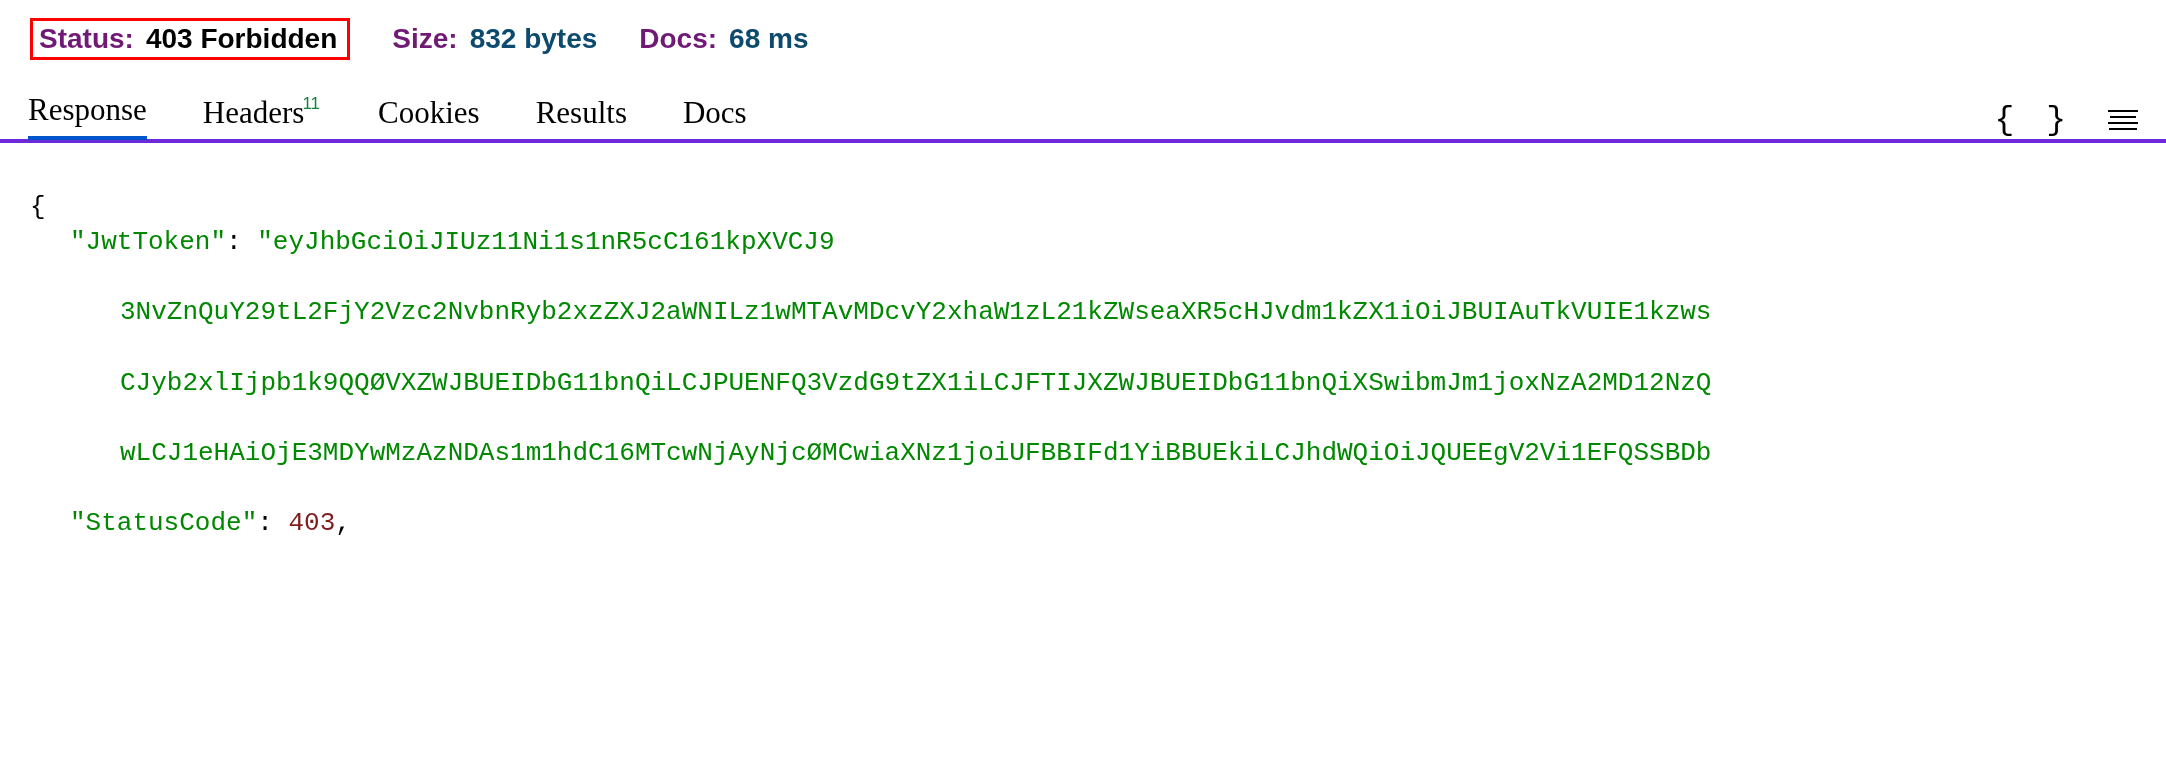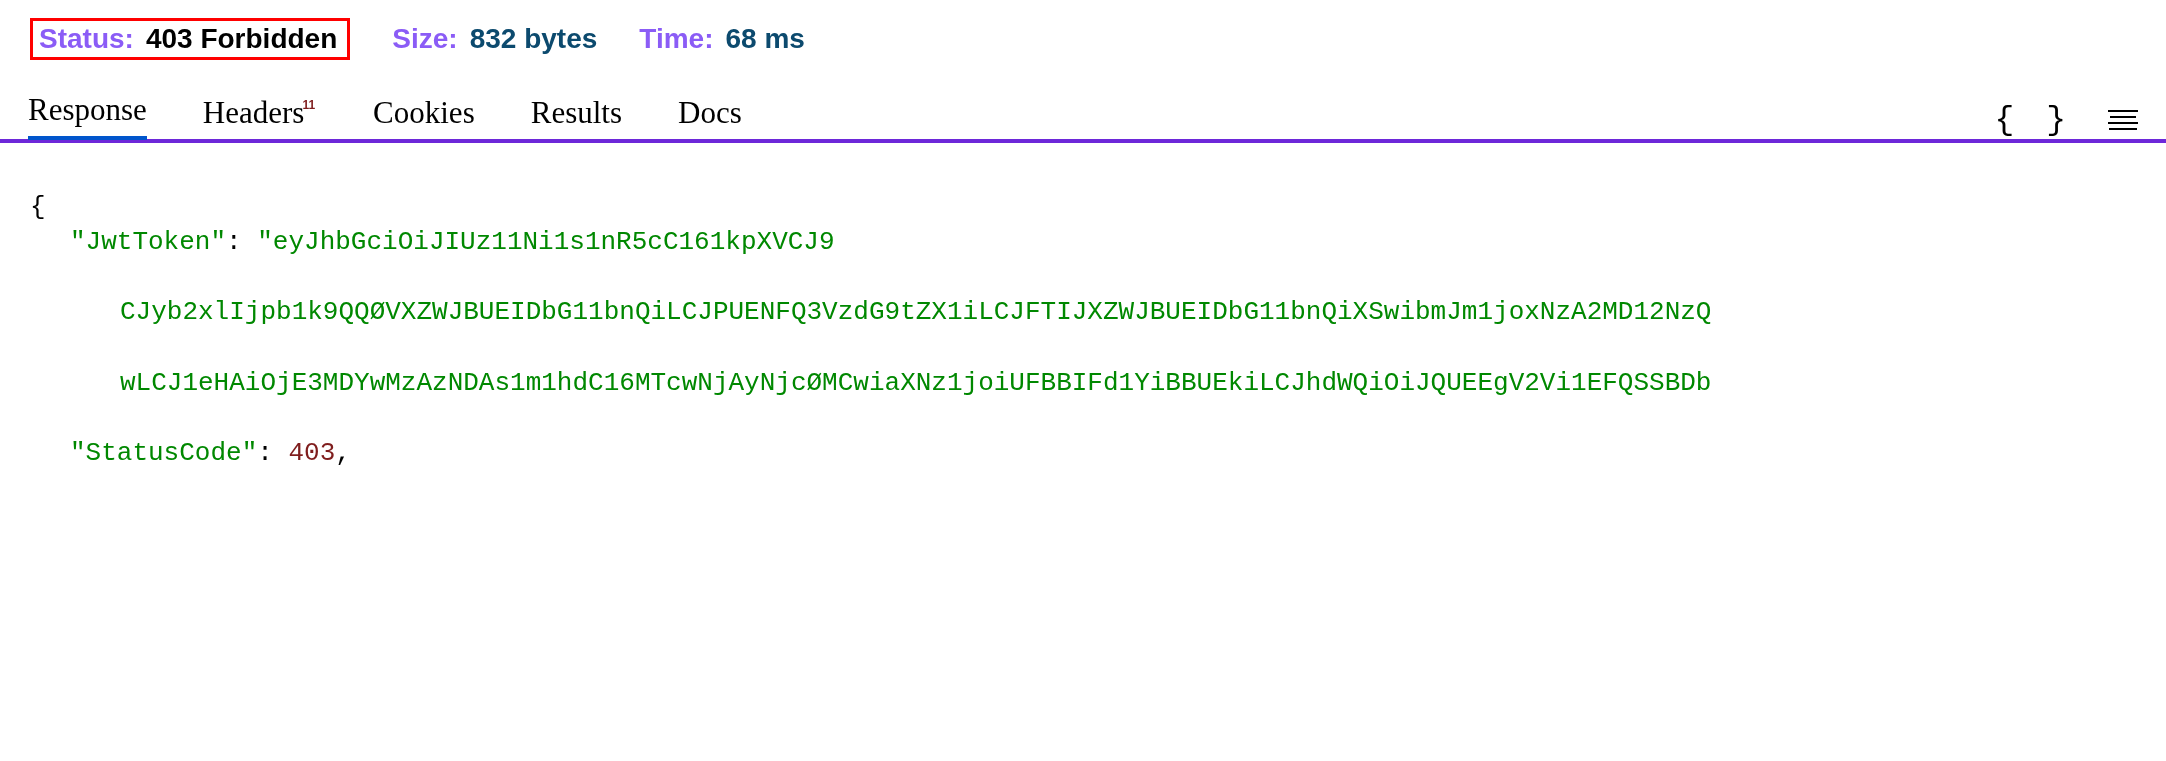--- a/index.html
+++ b/index.html
@@ -23,21 +23,21 @@
     }
     .status-group {
       display: inline-flex;
       align-items: center;
     }
     .status-group.highlighted {
       border: 3px solid #ff0000;
       padding: 2px 10px 2px 6px;
     }
     .status-label {
-      color: #8b5cf6;
+      color: #701a75;
       margin-right: 12px;
     }
     .status-value-red {
       color: #000000;
       font-weight: 700;
     }
     .status-value-green {
       color: #0c4a6e;
       font-weight: 700;
     }
@@ -57,23 +57,23 @@
       margin-right: 56px;
       cursor: pointer;
       position: relative;
     }
     .tab.active {
       border-bottom: 4px solid #0055cc;
       margin-bottom: -1px;
     }
     .tab-badge {
       font-family: -apple-system, BlinkMacSystemFont, "Segoe UI", Arial, sans-serif;
-      font-size: 12px;
-      color: #7f1d1d;
-      font-weight: 700;
+      font-size: 17px;
+      color: #15803d;
+      font-weight: 400;
       position: relative;
       top: -14px;
       left: -2px;
     }
     .tabs-right {
       margin-left: auto;
       display: flex;
       align-items: center;
       gap: 36px;
     }
@@ -137,21 +137,21 @@
 <div class="status-bar">
   <span class="status-group highlighted">
     <span class="status-label">Status:</span>
     <span class="status-value-red">403 Forbidden</span>
   </span>
   <span class="status-group">
     <span class="status-label">Size:</span>
     <span class="status-value-green">832 bytes</span>
   </span>
   <span class="status-group">
-    <span class="status-label">Time:</span>
+    <span class="status-label">Docs:</span>
     <span class="status-value-green">68 ms</span>
   </span>
 </div>
 
 <div class="tabs">
   <div class="tab active">Response</div>
   <div class="tab"><span>Headers</span><span class="tab-badge">11</span></div>
   <div class="tab">Cookies</div>
   <div class="tab">Results</div>
   <div class="tab">Docs</div>
@@ -162,19 +162,20 @@
         <span></span>
         <span></span>
         <span></span>
     </span>
   </div>
 </div>
 
 <div class="json-body">
 <span class="brace">{</span>
 <span class="indent1"><span class="json-key">"JwtToken"</span><span class="json-colon">: </span><span class="json-str">"eyJhbGciOiJIUz11Ni1s1nR5cC161kpXVCJ9</span></span>
+<span class="indent2-cont"><span class="json-str">3NvZnQuY29tL2FjY2Vzc2NvbnRyb2xzZXJ2aWNILz1wMTAvMDcvY2xhaW1zL21kZWseaXR5cHJvdm1kZX1iOiJBUIAuTkVUIE1kzws</span></span>
 <span class="indent2-cont"><span class="json-str">CJyb2xlIjpb1k9QQØVXZWJBUEIDbG11bnQiLCJPUENFQ3VzdG9tZX1iLCJFTIJXZWJBUEIDbG11bnQiXSwibmJm1joxNzA2MD12NzQ</span></span>
 <span class="indent2-cont"><span class="json-str">wLCJ1eHAiOjE3MDYwMzAzNDAs1m1hdC16MTcwNjAyNjcØMCwiaXNz1joiUFBBIFd1YiBBUEkiLCJhdWQiOiJQUEEgV2Vi1EFQSSBDb</span></span>
 <span class="indent1"><span class="json-key">"StatusCode"</span><span class="json-colon">: </span><span class="json-num">403</span><span class="json-comma">,</span></span>
 
 
 
 </div>
 
 </body></html>

